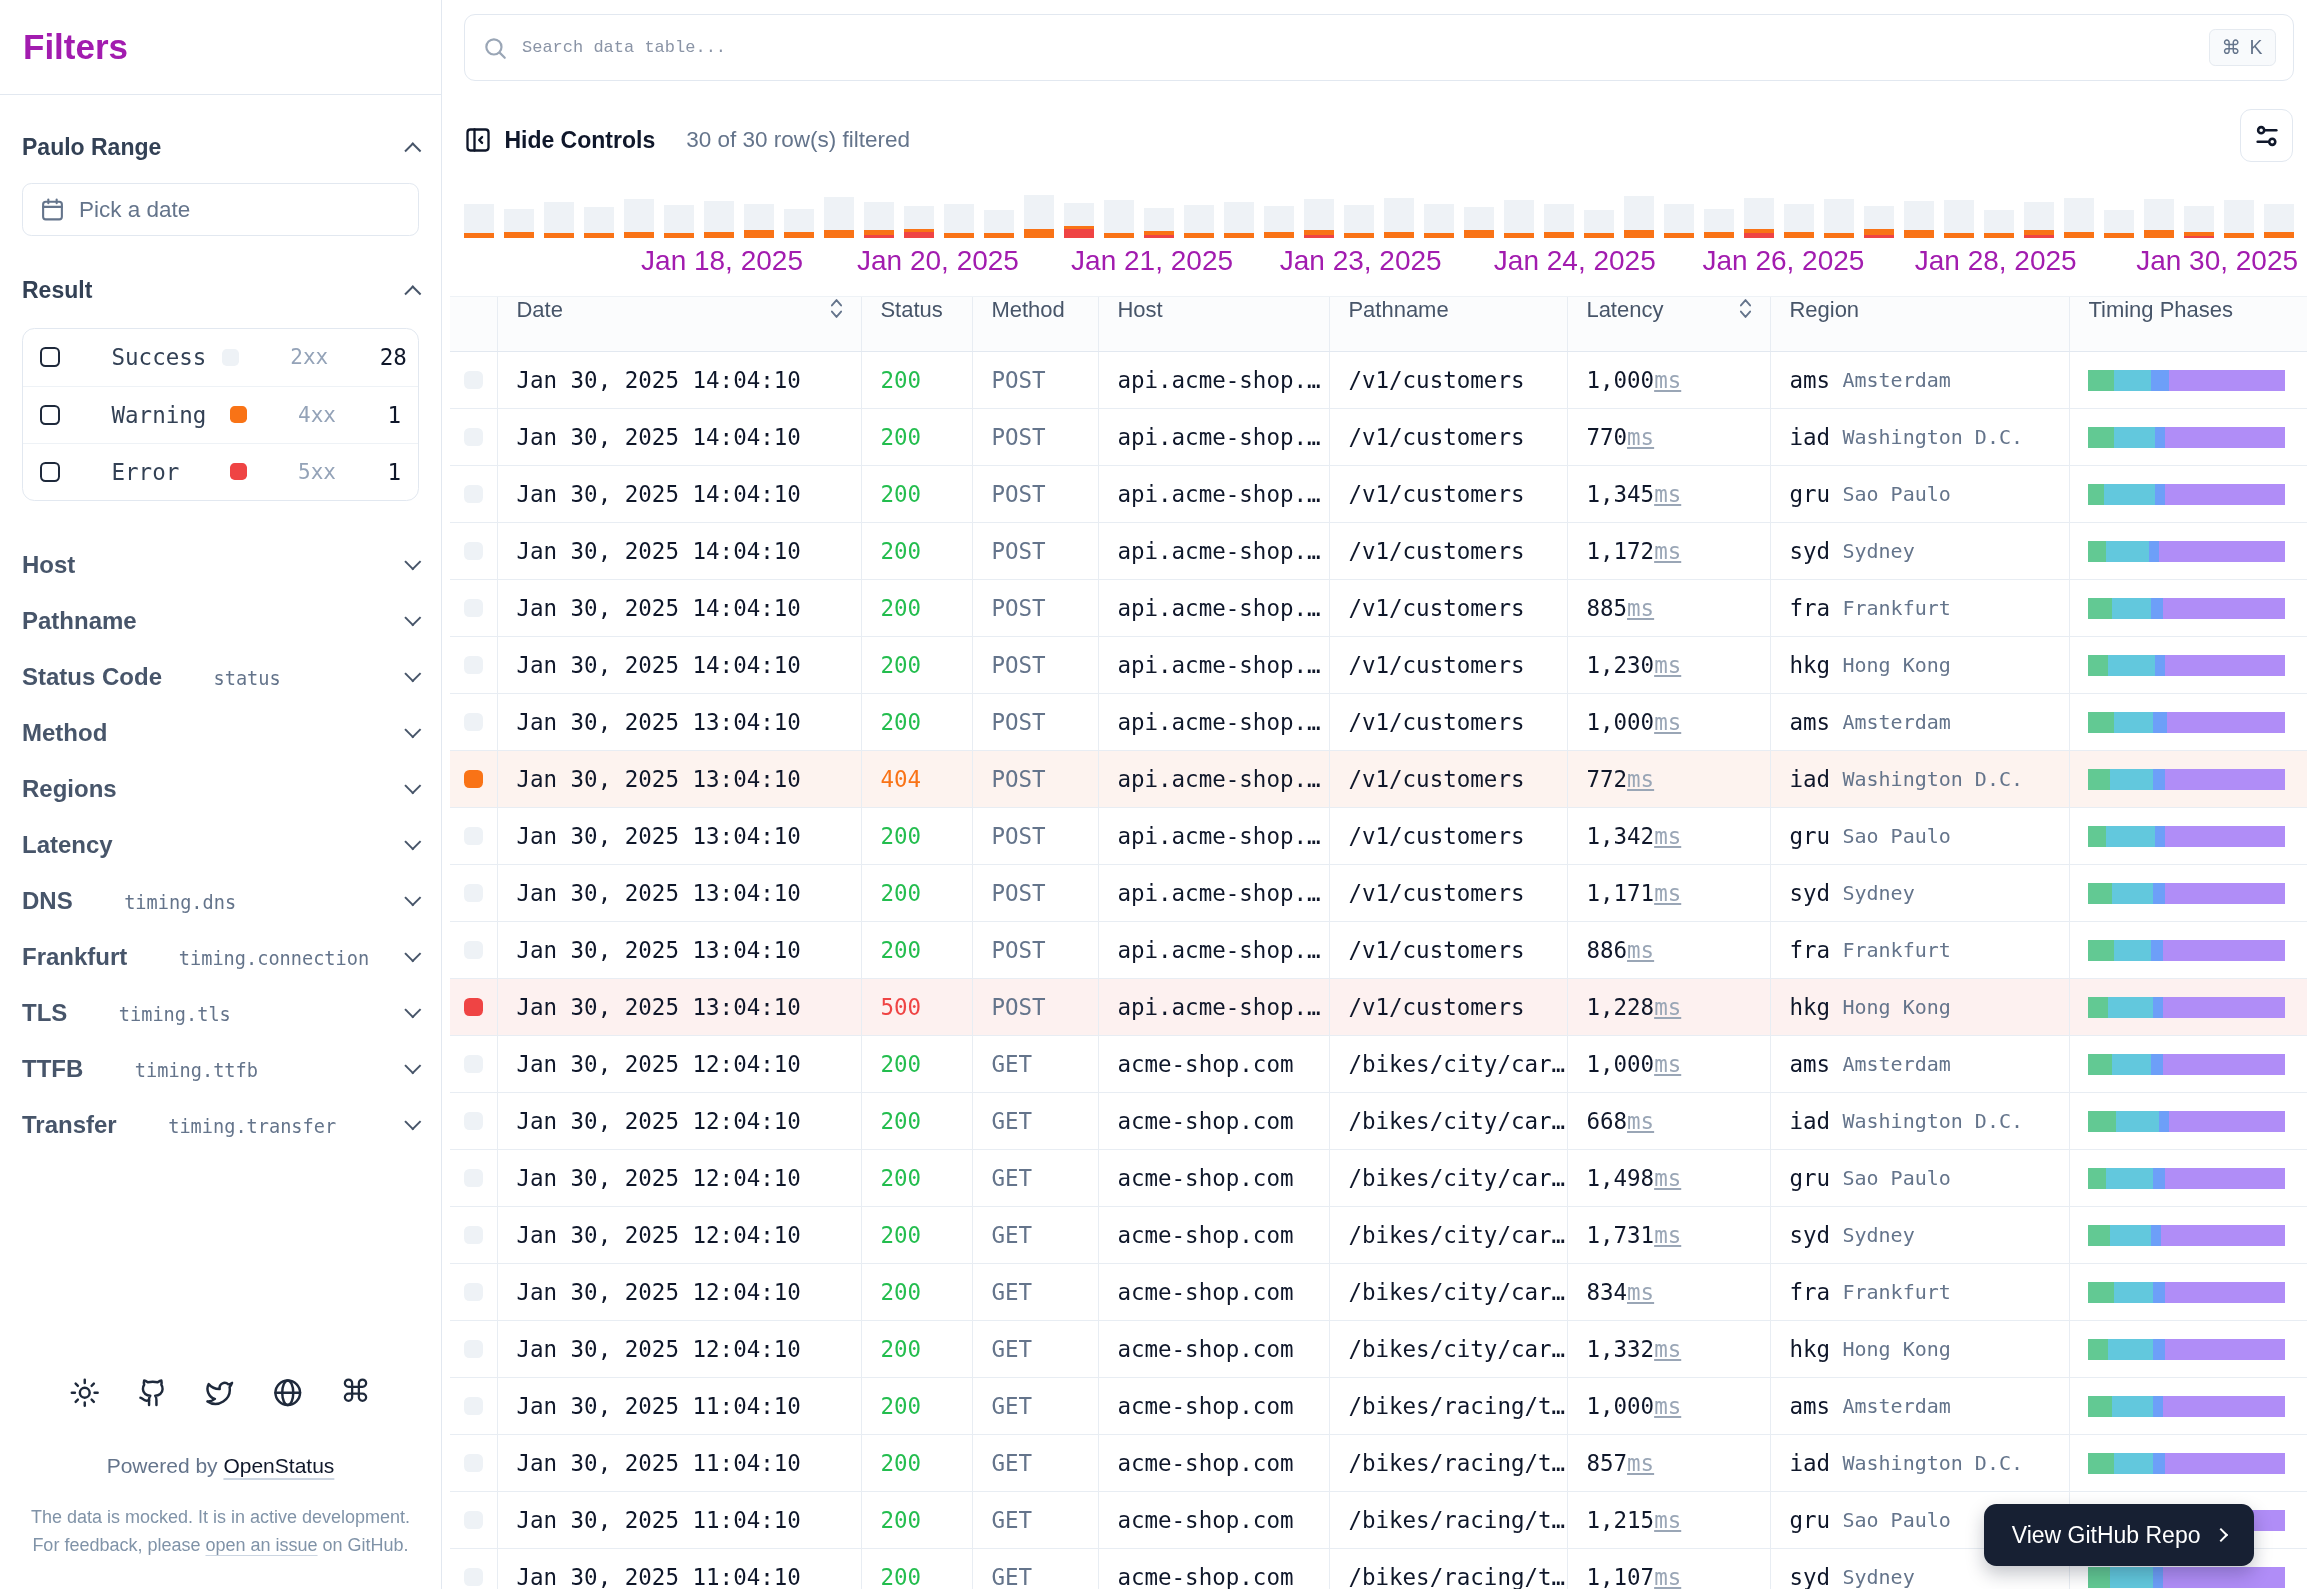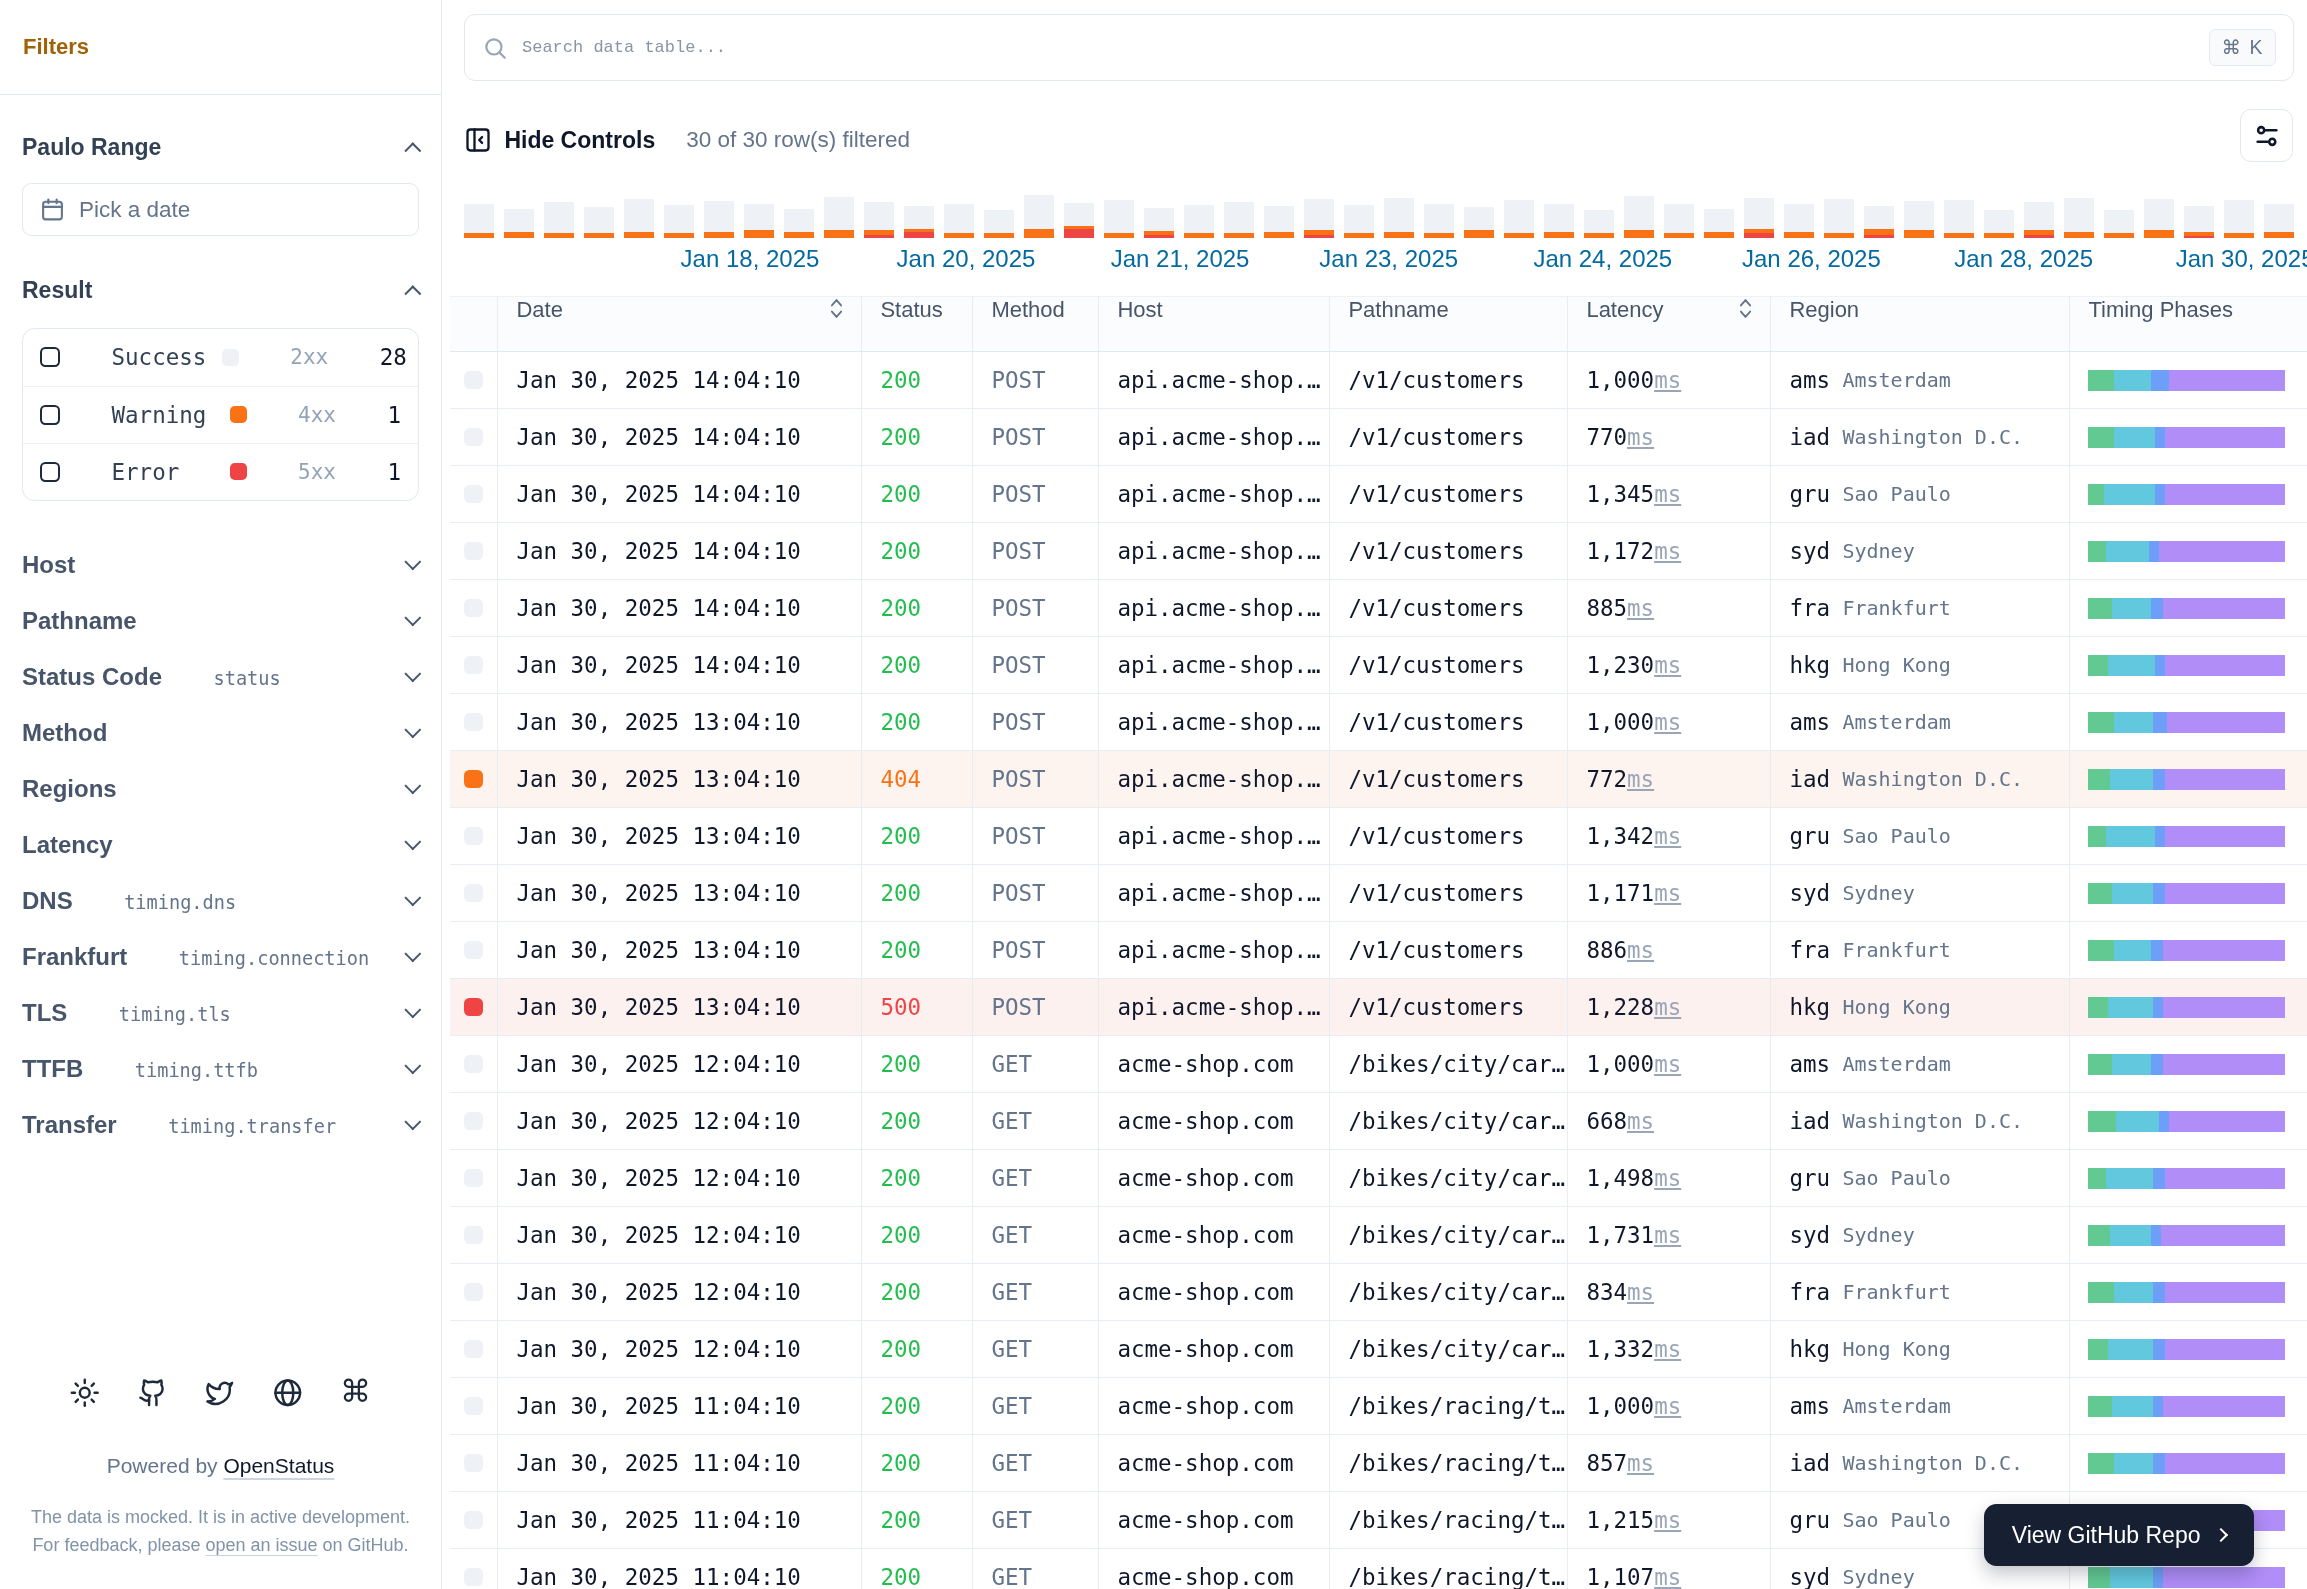--- a/index.html
+++ b/index.html
@@ -4,21 +4,21 @@
 <style>
   * { margin:0; padding:0; box-sizing:border-box; }
   html,body { width:2307px; height:1589px; overflow:hidden; background:#fff;
     font-family:"Liberation Sans", sans-serif; color:#0f172a; }
   .mono { font-family:"DejaVu Sans Mono", monospace;margin-left:36px; }
 
   
   .sidebar { position:absolute; left:0; top:0; width:442px; height:1589px;
     border-right:0.8px solid #e2e8f0; background:#fff; }
   .sb-head { height:95px; border-bottom:0.8px solid #e2e8f0; display:flex; align-items:center; padding:0 23px; }
-  .sb-title { font-size:22px; font-weight:700; color:#a16207; }
+  .sb-title { font-size:35px; font-weight:700; color:#a21caf; }
   .sb-body { padding:31px 22px 0 22px; }
   .sb-sec-head { display:flex; align-items:center; justify-content:space-between; height:43px; }
   .sb-sec-label { font-size:23px; font-weight:600; color:#334155; }
   .chev { width:11.6px; height:11.6px; border-right:2.3px solid #475569; border-bottom:2.3px solid #475569; display:inline-block; }
   .chev.up { transform:rotate(-135deg) translate(-2.3px,-2.3px); }
   .chev.down { transform:rotate(45deg) translate(-2.3px,-2.3px); }
   .datebtn { margin-top:14px; height:53px; border:0.8px solid #e2e8f0; border-radius:9.3px;
     display:flex; align-items:center; gap:14px; padding:0 17px; color:#64748b; font-size:22.5px; background:#fff; width:100%; cursor:pointer; text-align:left; }
   .result-wrap { margin-top:33px; }
   .result-box { margin-top:15.5px; border:0.8px solid #e2e8f0; border-radius:12.4px; overflow:hidden; background:#fff; }
@@ -55,21 +55,21 @@
   .hidebtn { display:flex; align-items:center; gap:12.4px; background:none; border:none; cursor:pointer;
     font-size:23px; font-weight:600; color:#0f172a; font-family:"Liberation Sans",sans-serif; }
   .filtered { font-size:22.5px; color:#64748b; }
   .viewbtn { position:absolute; right:14px; top:109px; width:53px; height:53px; border:0.8px solid #e2e8f0;
     border-radius:11px; background:#fff; display:flex; align-items:center; justify-content:center; cursor:pointer; }
 
   
   .hist { position:absolute; left:22px; top:195px; width:1830px; height:43px; display:flex; align-items:flex-end; gap:10px; }
   .hbar { flex:1; display:flex; flex-direction:column; justify-content:flex-end; height:43px; }
   .hist-labels { position:absolute; left:22px; top:245px; width:1830px; height:26px; }
-  .hist-labels span { position:absolute; transform:translateX(-50%); font-size:24px; color:#0369a1; white-space:nowrap;margin-left:28px; }
+  .hist-labels span { position:absolute; transform:translateX(-50%); font-size:28px; color:#a21caf; white-space:nowrap; }
 
   
   .table { position:absolute; left:7.8px; top:296px; width:1857px; }
   .trow { display:grid; grid-template-columns:47px 364px 111px 126px 231px 238px 203px 299px 238px; align-items:stretch; }
   .thead { background:#fbfcfd; border-top:0.8px solid #eef2f6; border-bottom:0.8px solid #e2e8f0; height:56px; }
   .th { display:flex; align-items:flex-start; justify-content:space-between; padding:0 15.5px 0 18.6px; font-size:22px; font-weight:500; color:#475569; border-left:0.8px solid #e8edf3; overflow:hidden; white-space:nowrap; }
   .th:first-child { border-left:none; }
   .tbody .trow { height:57px; border-bottom:0.8px solid #e8edf3; background:#fff; }
   .tbody .trow.warn { background:#fdf3ef; }
   .tbody .trow.err  { background:#fdf1f0; }

